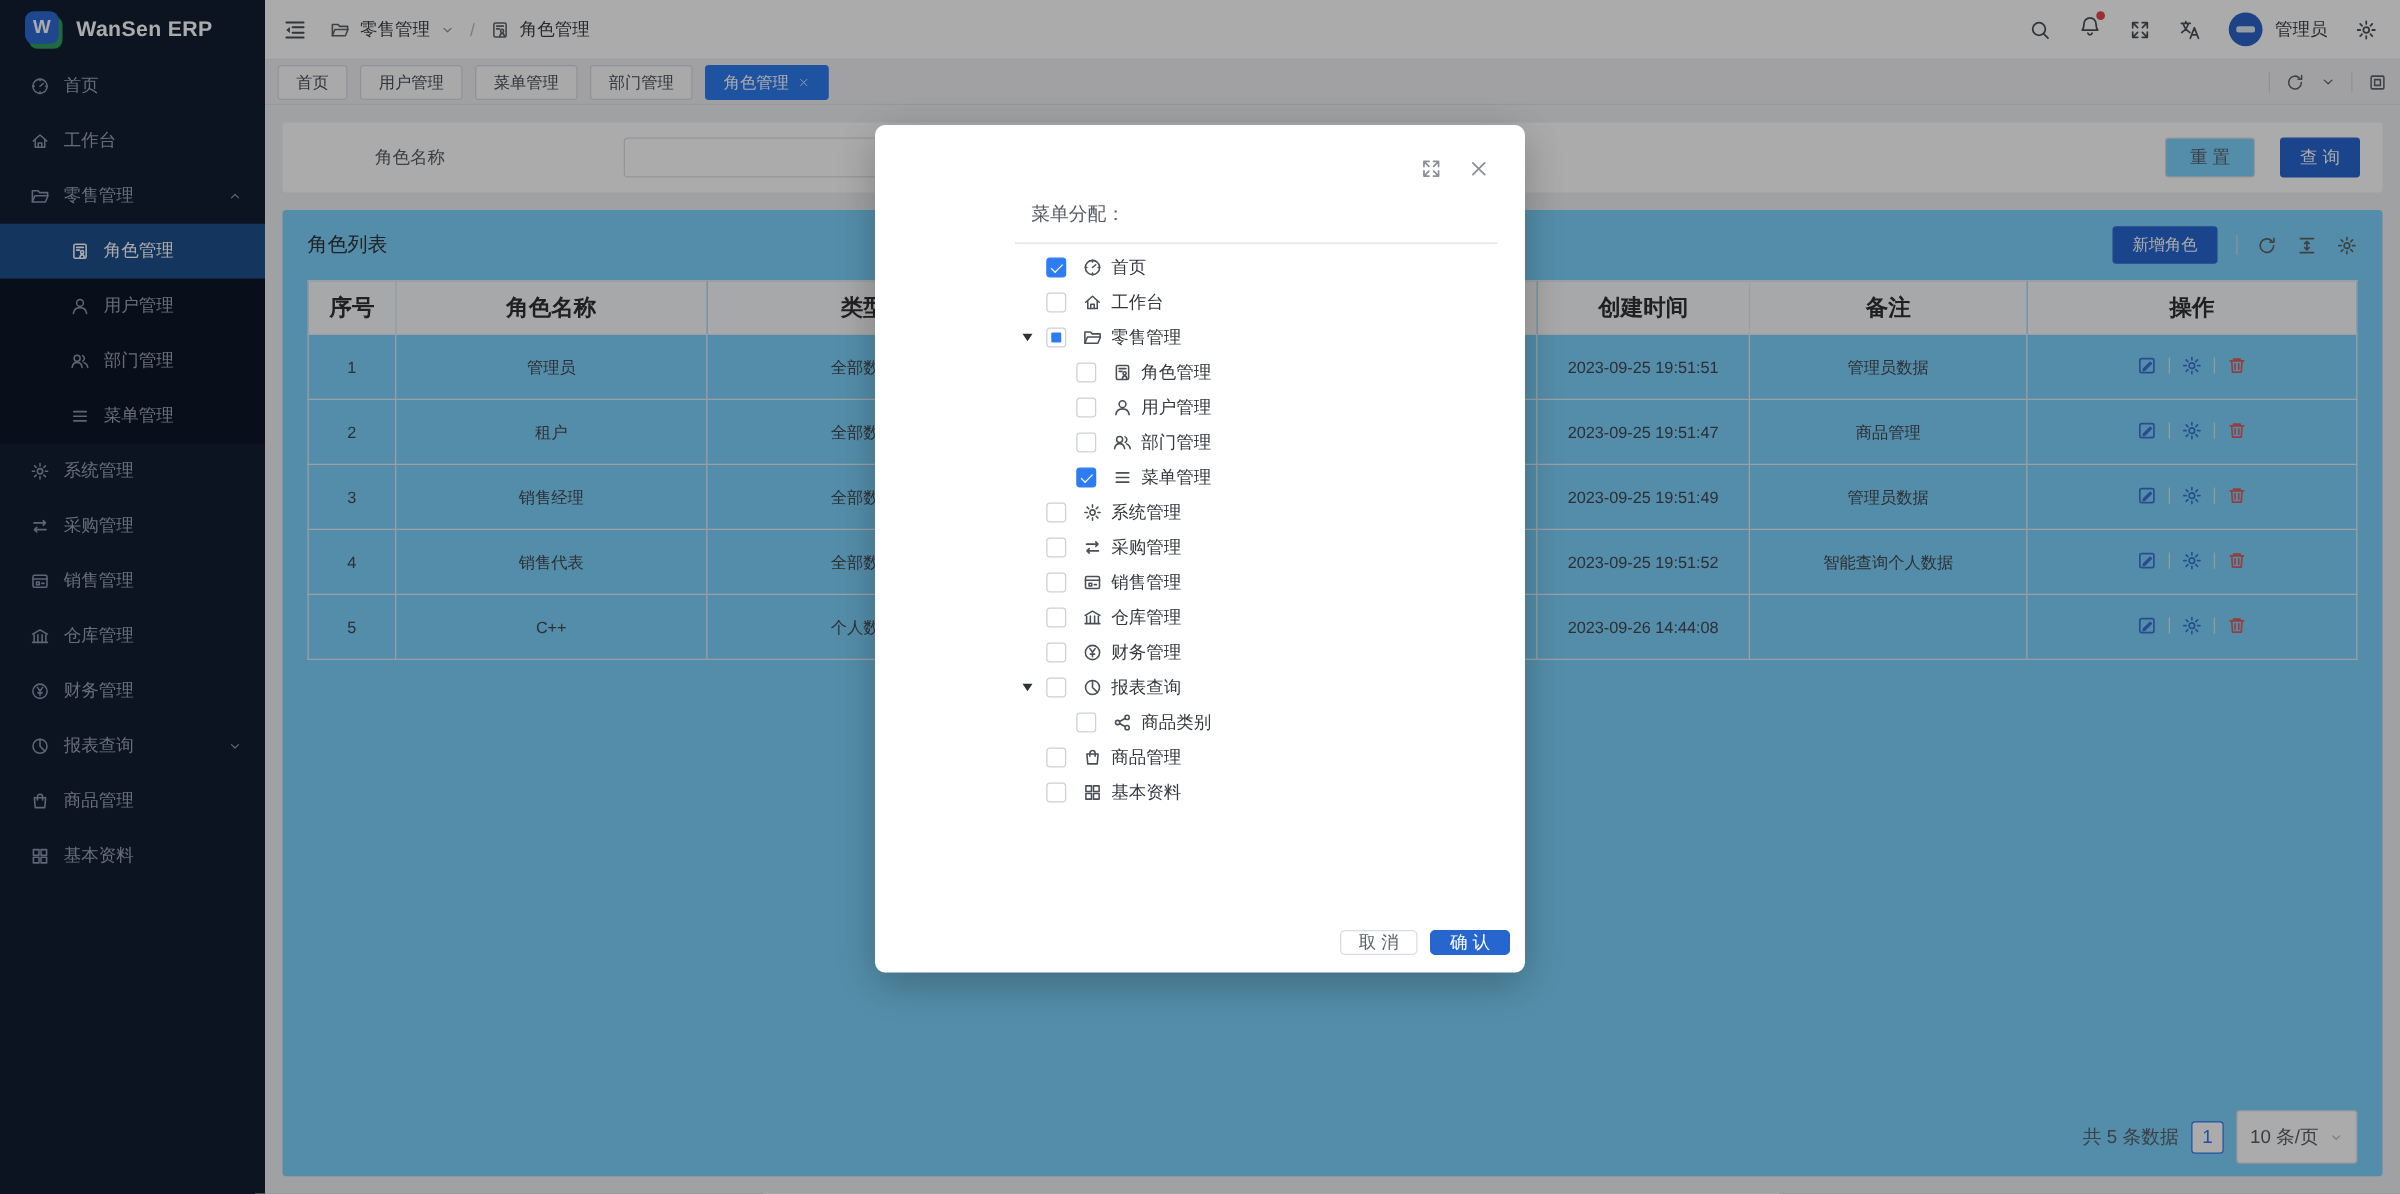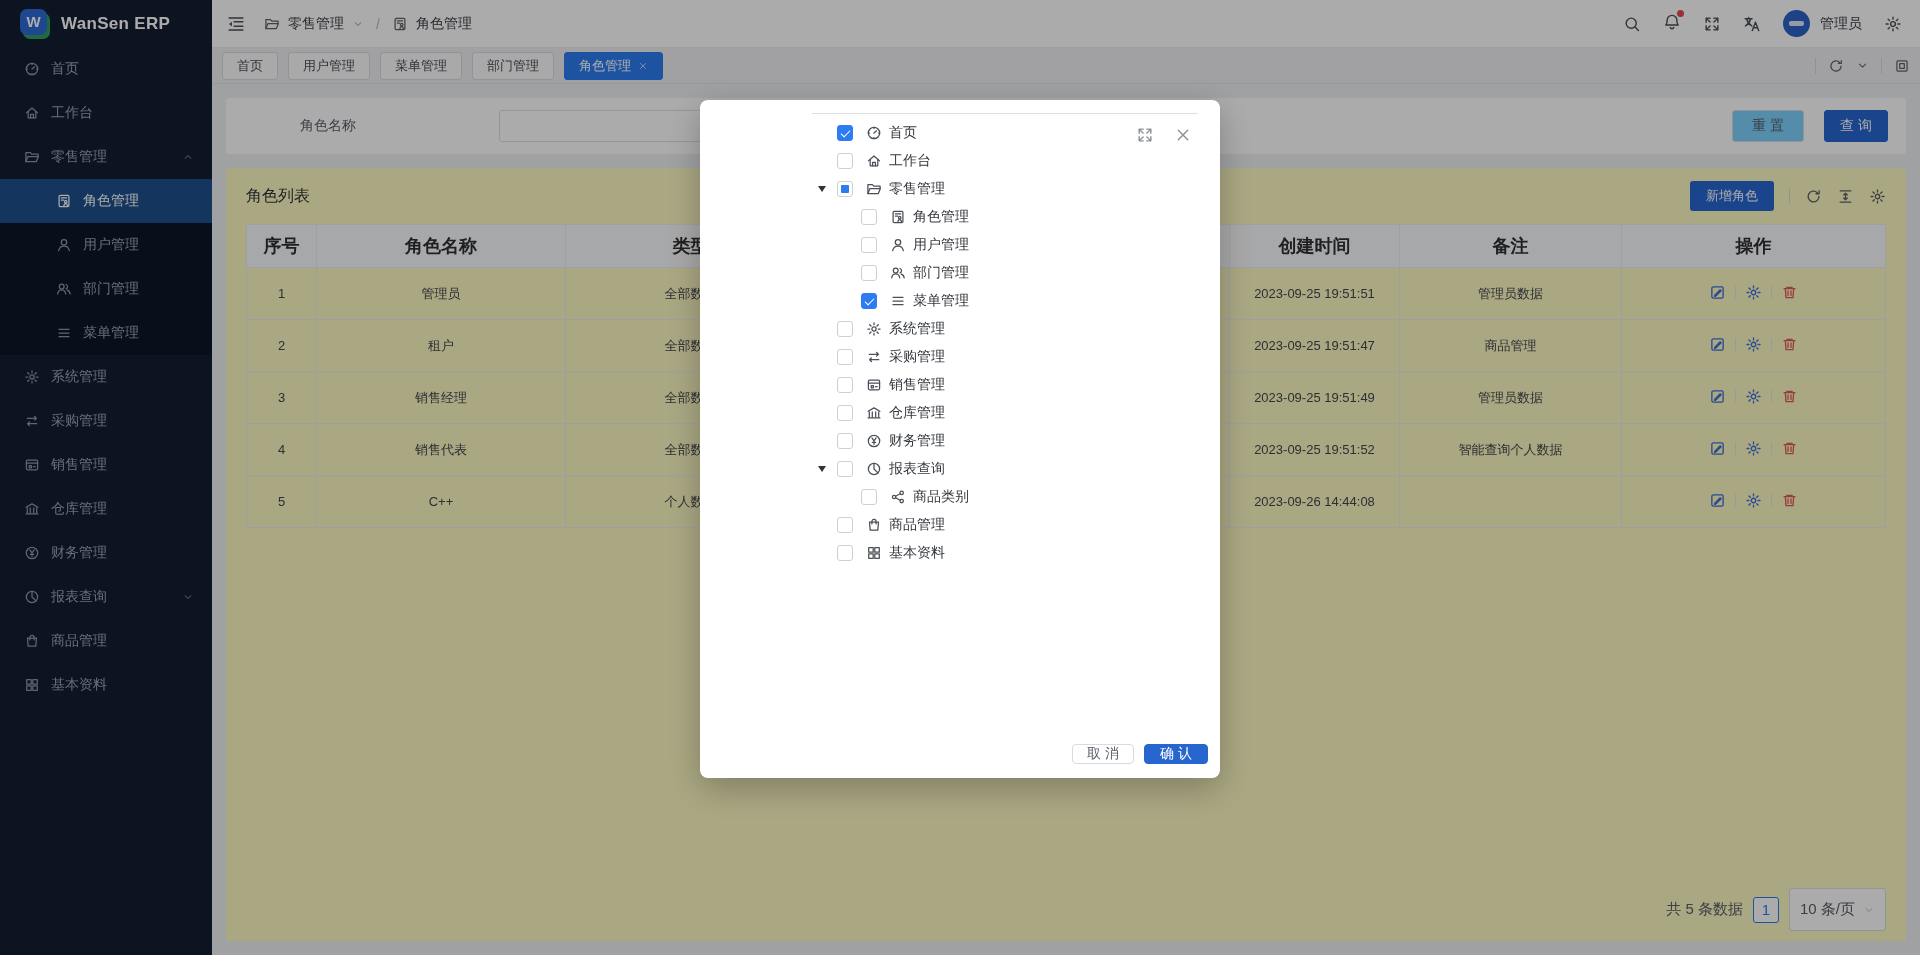--- a/index.html
+++ b/index.html
@@ -56,21 +56,21 @@
   .f-input{margin-left:13px;width:500px;height:32px;border:1px solid #dcdfe6;border-radius:3px;padding:0 12px;font-size:14px;color:#333;outline:none;box-sizing:border-box;font-family:inherit;}
   .f-input::placeholder{color:#bfc4cc;}
   .f-select{margin-left:143px;width:300px;height:32px;border:1px solid #dcdfe6;border-radius:3px;box-sizing:border-box;display:flex;align-items:center;justify-content:flex-end;padding-right:10px;cursor:pointer;background:#fff;}
   .f-select .icw{width:13px;height:13px;color:#b4b9c2;}
   .f-spacer{flex:1;}
   .btn{height:32px;border-radius:3px;font-size:14px;display:flex;align-items:center;justify-content:center;cursor:pointer;box-sizing:border-box;font-family:inherit;}
   .btn-plain{background:#7dd3fc;border:1px solid #d9dce3;color:#5a6068;width:72px;margin-right:20px;}
   .btn-primary{background:var(--primary);border:1px solid var(--primary);color:#fff;width:64px;margin-right:18px;}
 
   
-  .table-card{flex:1;background:#fef9c3;border-radius:3px;display:flex;flex-direction:column;min-height:0;}
+  .table-card{flex:1;background:#7dd3fc;border-radius:3px;display:flex;flex-direction:column;min-height:0;}
   .card-head{height:56px;display:flex;align-items:center;flex:0 0 auto;}
   .card-title{margin-left:20px;font-size:16px;font-weight:500;color:#2f3338;}
   .head-right{margin-left:auto;display:flex;align-items:center;margin-right:20px;gap:15px;}
   .add-btn{height:30px;padding:0 16px;background:var(--primary);color:#fff;font-size:13px;border-radius:3px;display:flex;align-items:center;cursor:pointer;}
   .hr-ic{width:17px;height:17px;color:#5f6368;cursor:pointer;}
 
   table.role-table{margin:0 20px;border-collapse:collapse;table-layout:fixed;width:calc(100% - 40px);}
   .role-table th,.role-table td{border:1px solid #ebeef5;text-align:center;overflow:hidden;white-space:nowrap;}
   .role-table th{height:40px;background:#fafbfc;font-size:18px;font-weight:bold;color:#303133;}
   .role-table td{height:49px;font-size:13px;color:#43474d;}
@@ -642,20 +642,21 @@
         <svg viewBox="0 0 16 16" fill="none" stroke="currentColor" stroke-width="1.25" stroke-linecap="round" stroke-linejoin="round">
           <path d="M9.6 2.8h3.6v3.6M13 3 9.7 6.3M6.4 13.2H2.8V9.6M3 13l3.3-3.3M13.2 9.6v3.6H9.6M13 13 9.7 9.7M2.8 6.4V2.8h3.6M3 3l3.3 3.3"></path>
         </svg>
       </span>
     <span class="icw m-tool">
         <svg viewBox="0 0 16 16" fill="none" stroke="currentColor" stroke-width="1.25" stroke-linecap="round" stroke-linejoin="round">
           <path d="M3.8 3.8l8.4 8.4M12.2 3.8l-8.4 8.4"></path>
         </svg>
       </span>
   </div>
+  <div class="m-title">菜单分配：</div>
   <div class="m-divider"></div>
   <div class="tree" id="tree-box">
       <div class="t-row lv0">
         <span class="caret-slot"></span>
         <span class="cb checked"></span>
         <span class="icw t-ic">
           <svg viewBox="0 0 16 16" fill="none" stroke="currentColor" stroke-width="1.25" stroke-linecap="round" stroke-linejoin="round">
             <circle cx="8" cy="8" r="5.7"></circle>
             <path d="M8 8l2.6-2.2"></path>
             <path d="M8 2.3v1.2M13.7 8h-1.2M2.3 8h1.2M8 13.7v-1.2"></path>

